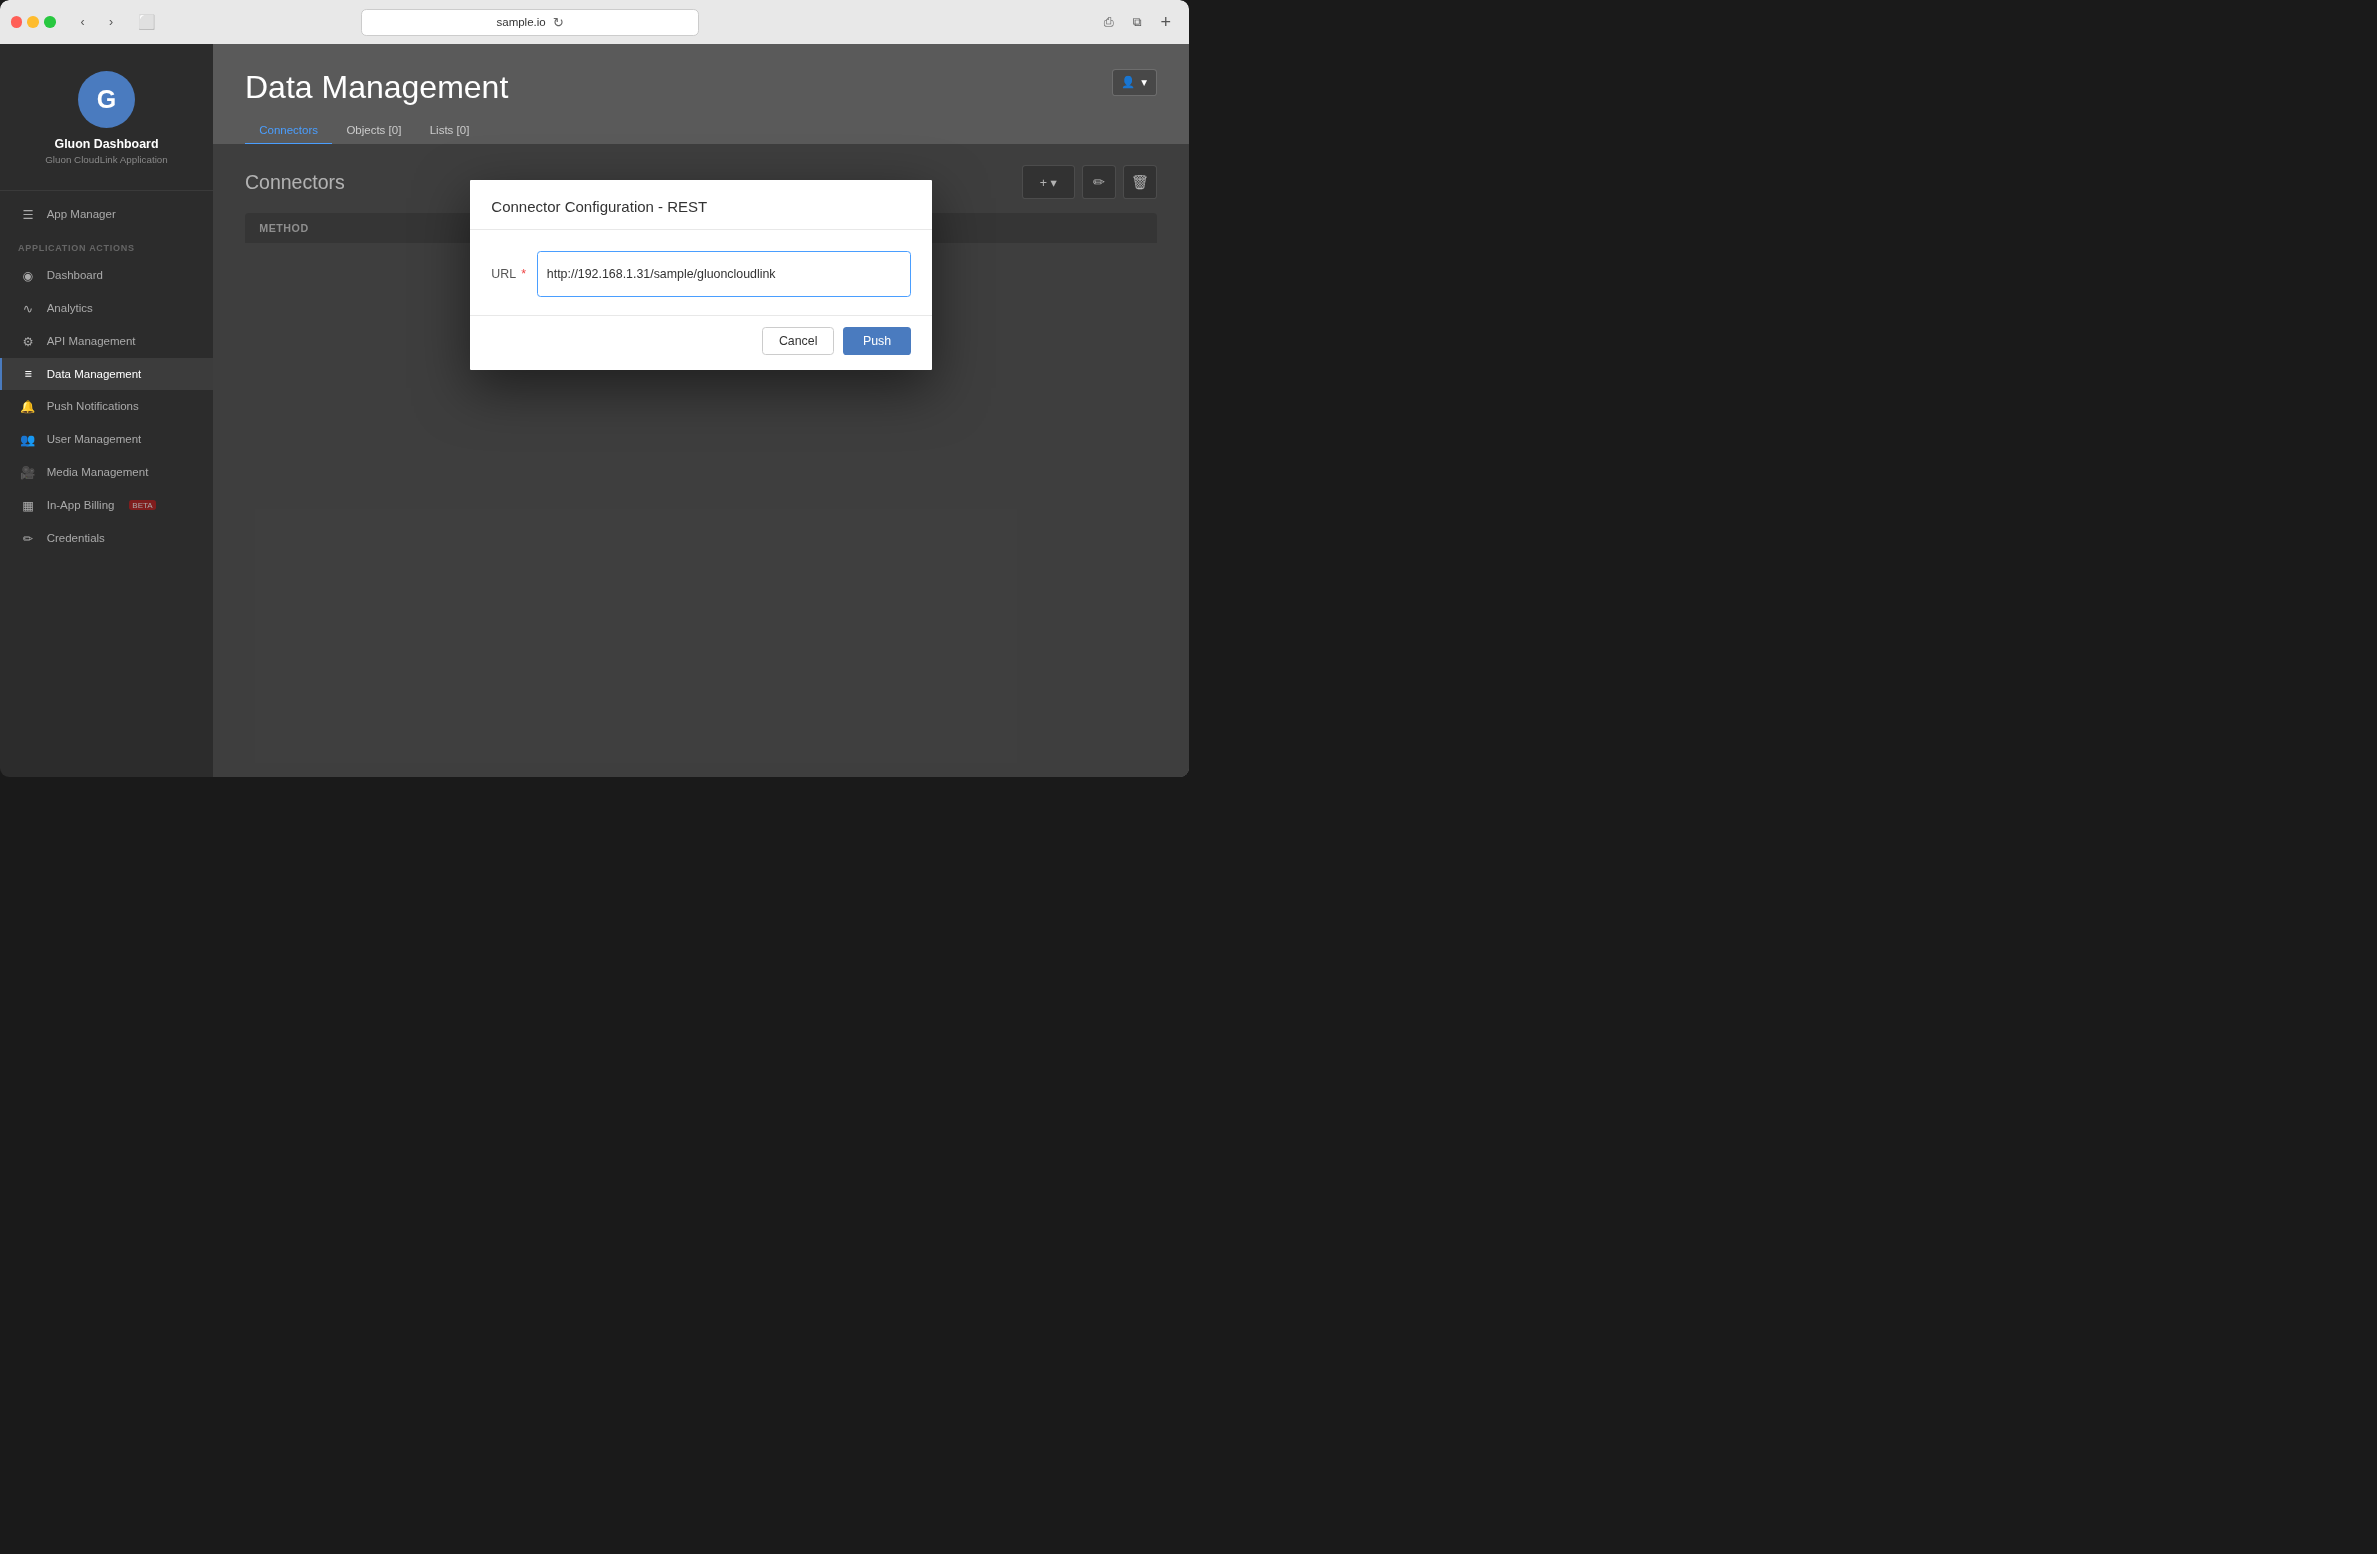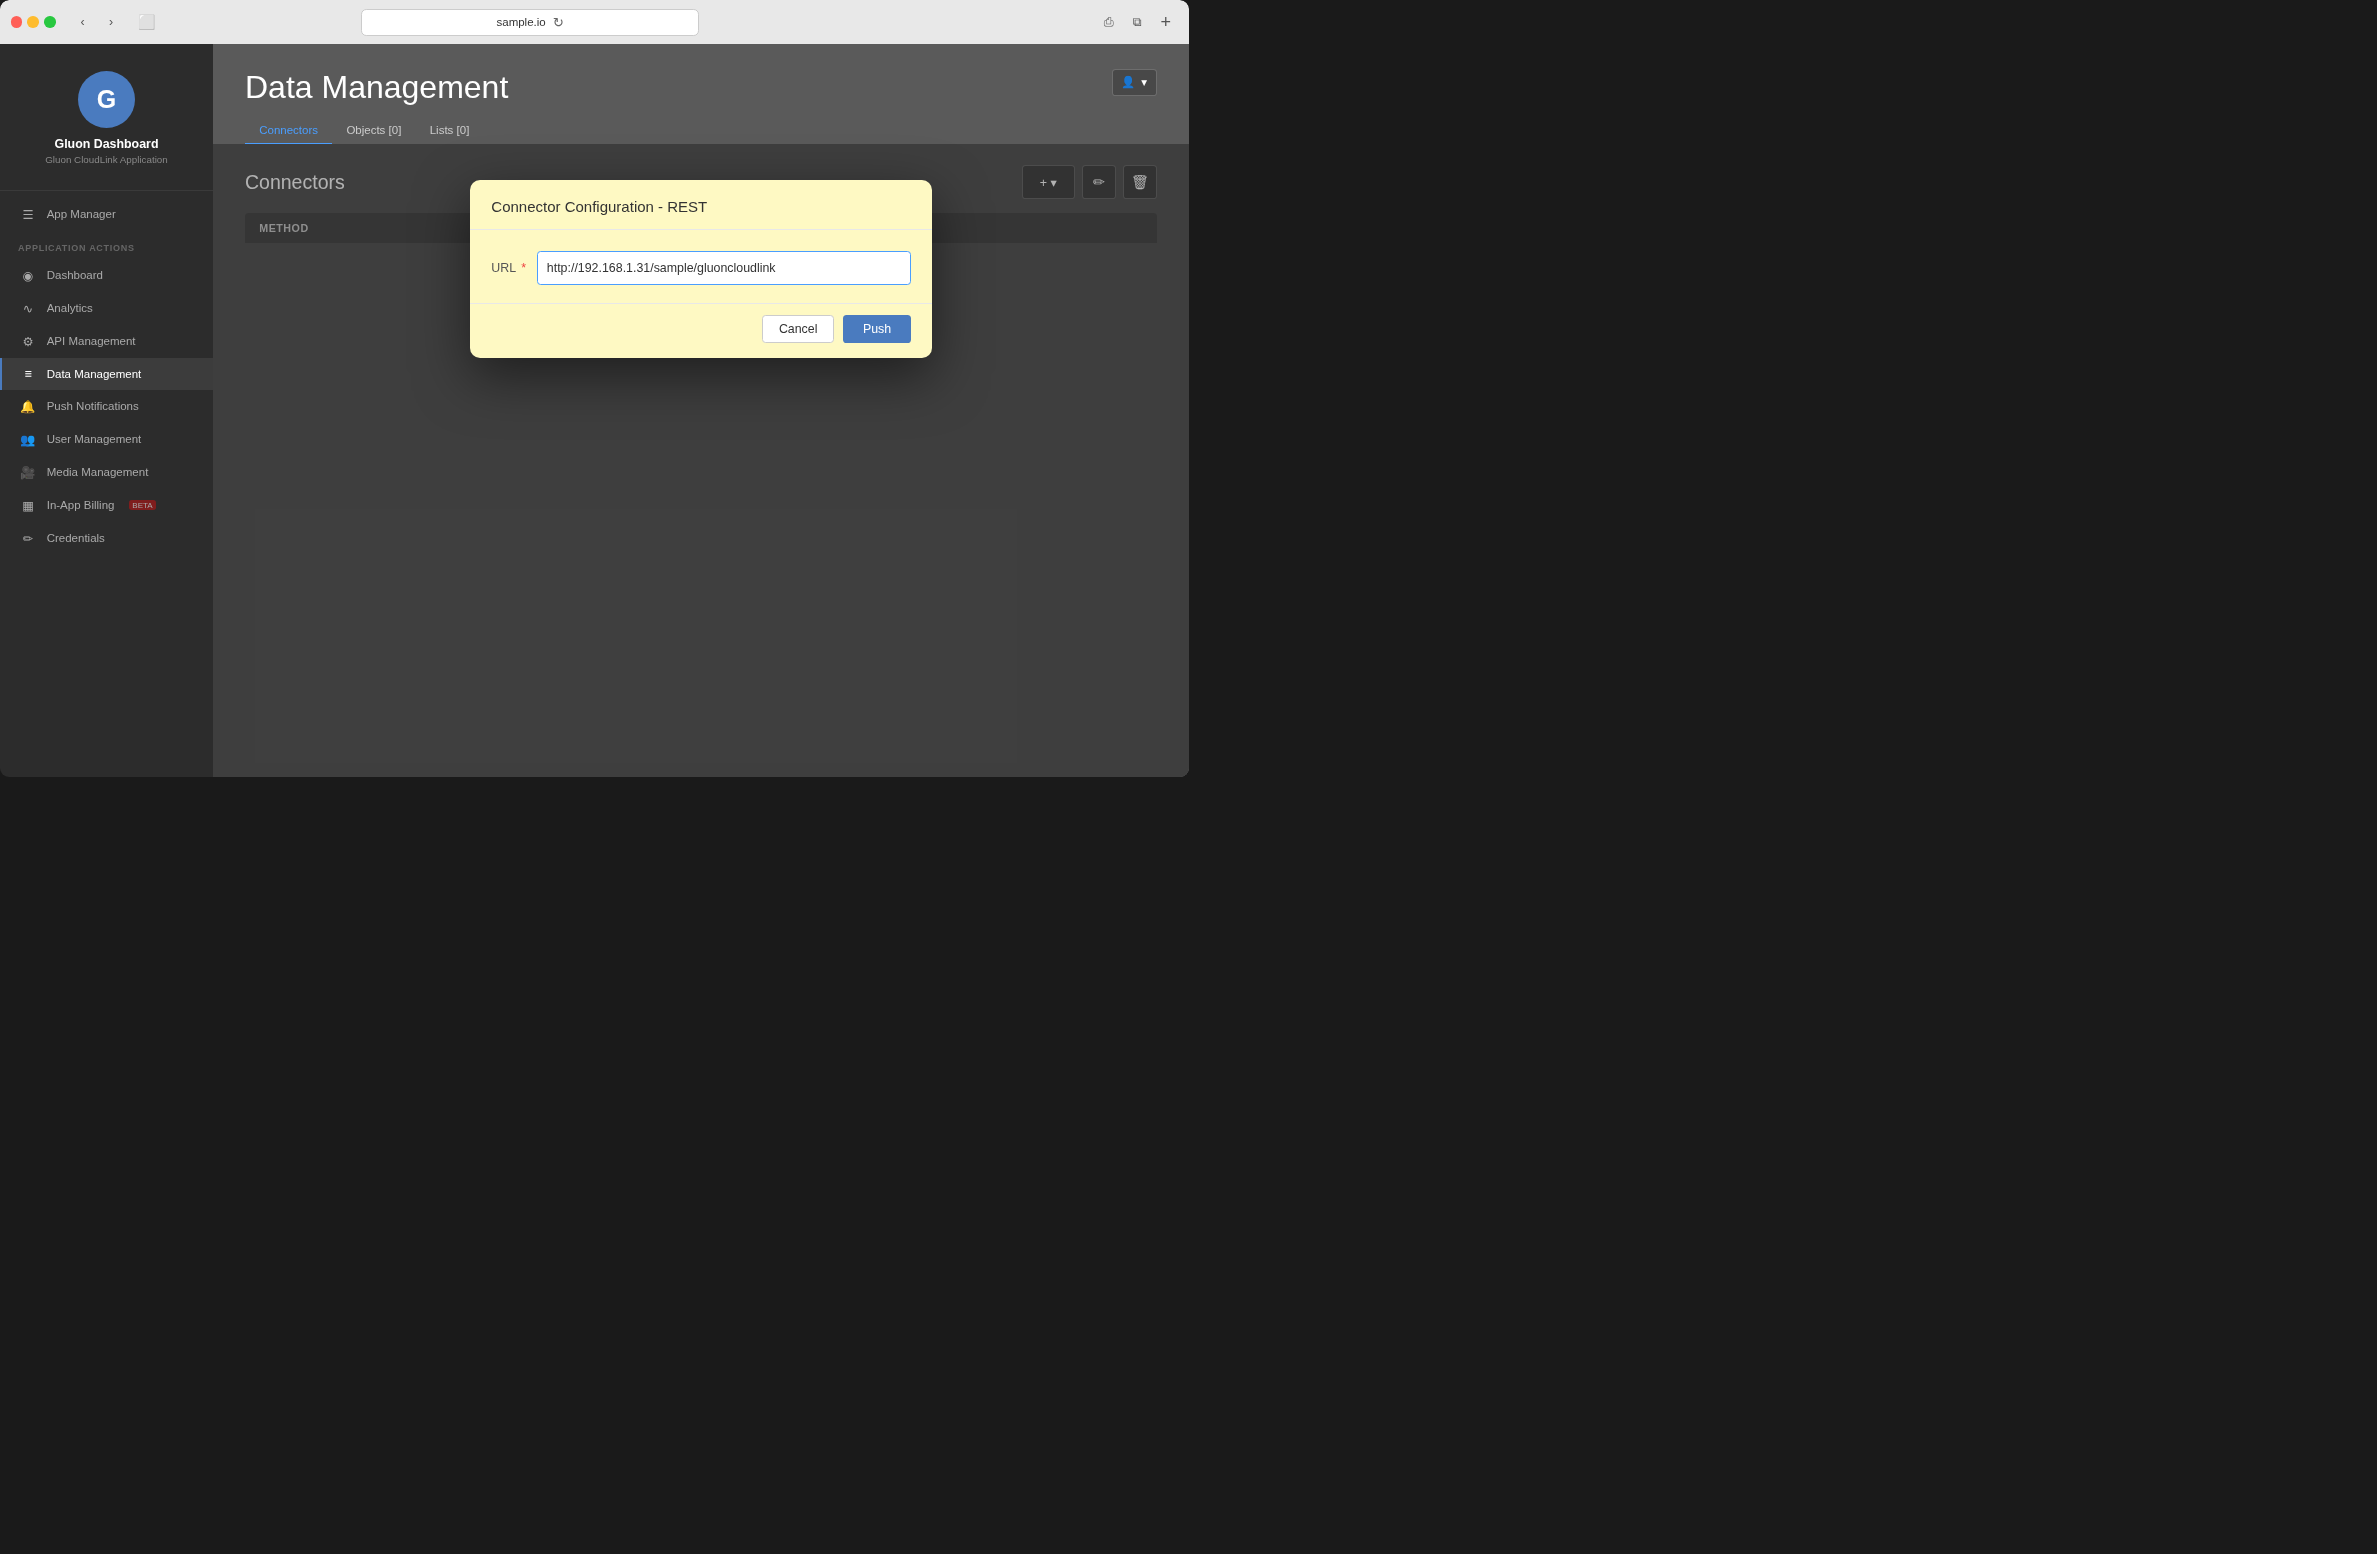--- a/index.html
+++ b/index.html
@@ -339,22 +339,22 @@
       position: absolute;
       top: 0; left: 0; right: 0; bottom: 0;
       background: rgba(0,0,0,0.3);
       display: flex;
       align-items: flex-start;
       justify-content: center;
       padding-top: 36px;
       z-index: 100;
     }
     .dialog {
-      background: #fef9c3;
-      border-radius: 10px;
+      background: #ffffff;
+      border-radius: 1px;
       width: 462px;
       box-shadow: 0 18px 53px rgba(0,0,0,0.5);
       overflow: hidden;
     }
     .dialog-header {
       padding: 18px 21.3px 14.2px;
       border-bottom: 0.9px solid #e8e8e8;
     }
     .dialog-title {
       font-size: 15px;
@@ -371,21 +371,21 @@
       font-size: 12.4px;
       color: #555;
       white-space: nowrap;
     }
     .required-star {
       color: #e44;
       margin-left: 1.8px;
     }
     .url-input {
       flex: 1;
-      height: 34px;
+      height: 46px;
       border: 1.8px solid #4a9eff;
       border-radius: 3.6px;
       padding: 1px 9px;
       font-size: 12.4px;
       color: #333;
       outline: none;
     }
     .dialog-footer {
       padding: 10.7px 21.3px 14.2px;
       display: flex;

